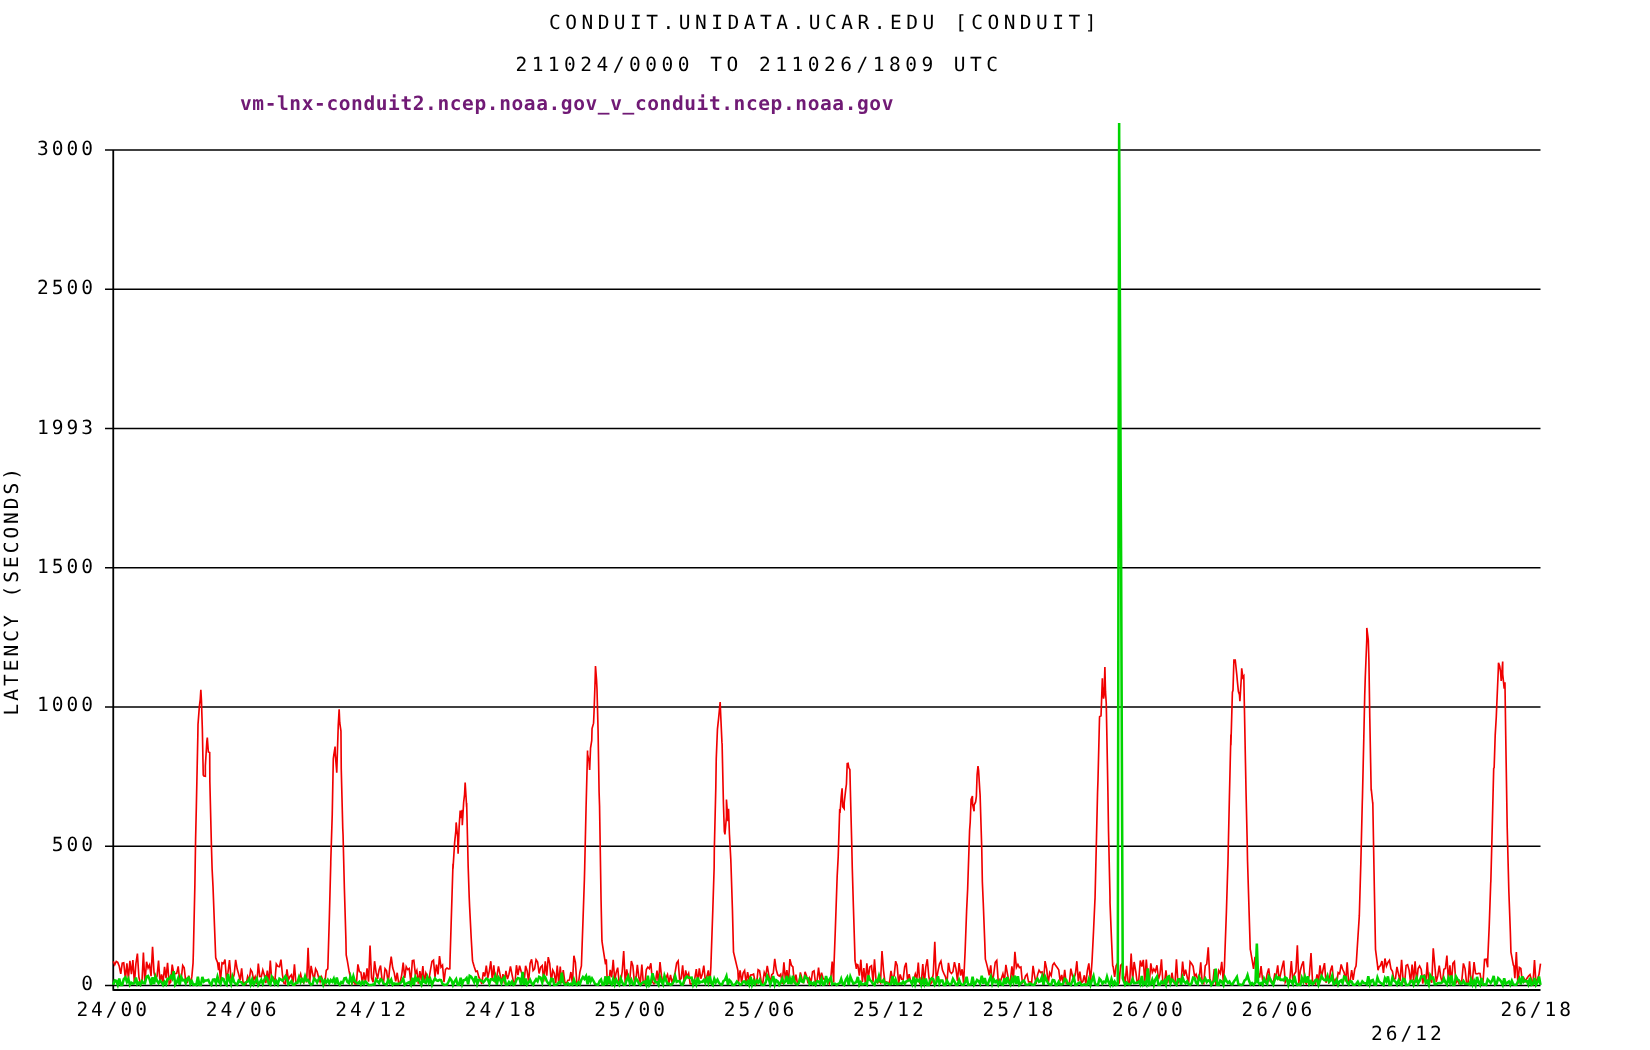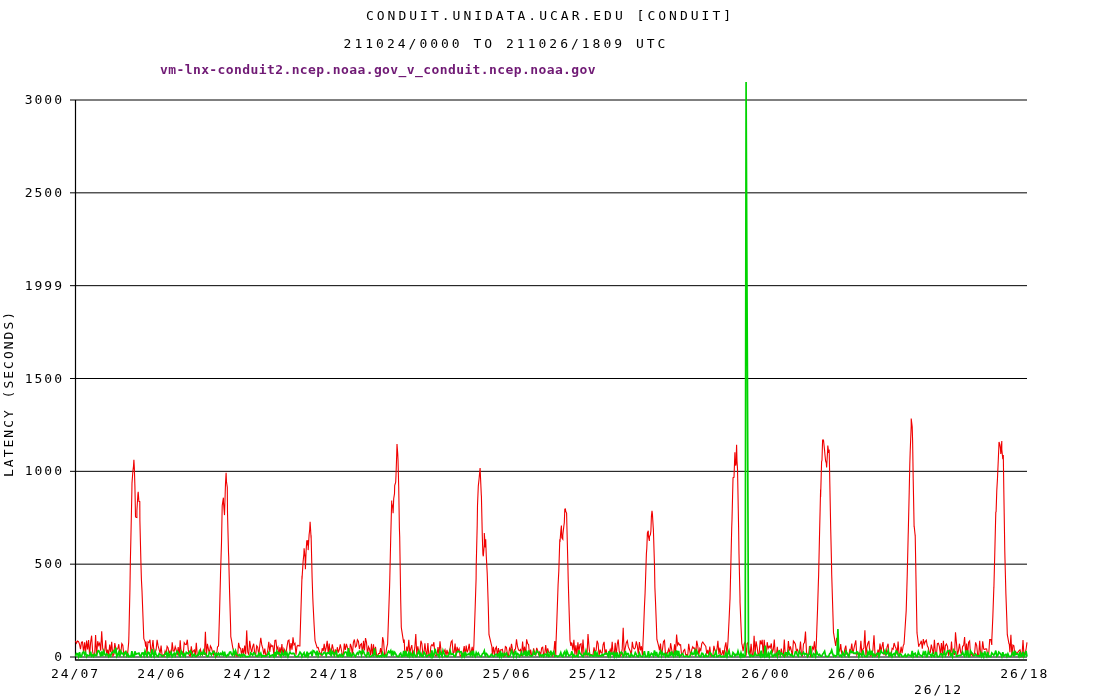--- a/index.html
+++ b/index.html
@@ -36,24 +36,24 @@
       <line x1="70" y1="100" x2="1027" y2="100" stroke="#000000" stroke-width="1"></line>
       <line x1="1027" y1="660" x2="75.5" y2="660" stroke="#000000" stroke-width="1.4"></line>
       <line x1="75.5" y1="100" x2="75.5" y2="660.5" stroke="#000000" stroke-width="1.2"></line>
       <polyline points="75.5,640.9 76.5,643.2 77.5,641.0 78.5,641.6 79.5,644.2 80.5,649.2 81.5,642.1 82.5,641.9 83.6,652.7 84.6,642.3 85.6,652.5 86.6,640.6 87.6,649.5 88.6,640.0 89.6,655.7 90.6,642.5 91.6,635.7 92.6,651.4 93.6,655.7 94.6,655.6 95.6,635.1 96.6,655.7 97.7,641.2 98.7,645.3 99.7,643.2 100.7,650.8 101.7,631.2 102.7,648.5 103.7,652.6 104.7,650.8 105.7,640.4 106.7,655.4 107.7,649.6 108.7,654.8 109.7,644.6 110.7,652.1 111.7,641.9 112.8,655.8 113.8,654.7 114.8,643.1 115.8,648.9 116.8,649.1 117.8,648.9 118.8,644.2 119.8,654.0 120.8,652.7 121.8,643.6 122.8,645.2 123.8,654.3 124.8,654.8 125.8,650.5 126.9,655.8 127.9,651.1 128.7,642.1 128.9,635.3 129.9,590.8 130.4,559.4 130.9,537.7 131.9,489.8 132.0,483.1 132.9,471.0 133.5,466.3 133.9,459.9 134.3,467.1 134.9,486.0 135.5,516.7 135.9,517.3 136.9,517.5 136.9,510.6 137.9,494.2 138.2,491.7 138.9,501.3 139.8,501.7 139.9,521.1 140.9,562.1 141.4,579.2 142.0,590.9 143.0,617.5 143.8,638.4 144.0,639.1 145.0,641.6 145.7,646.8 146.0,641.5 147.0,654.0 148.0,641.9 149.0,642.4 150.0,639.7 151.0,653.3 152.0,648.1 153.0,640.1 154.0,652.6 155.0,653.4 156.1,649.7 157.1,639.9 158.1,645.9 159.1,649.4 160.1,653.6 161.1,645.5 162.1,655.7 163.1,655.0 164.1,655.9 165.1,651.0 166.1,653.7 167.1,646.4 168.1,648.0 169.1,653.5 170.1,651.1 171.2,655.9 172.2,642.4 173.2,651.0 174.2,651.2 175.2,646.7 176.2,650.0 177.2,655.4 178.2,647.0 179.2,655.7 180.2,640.4 181.2,654.3 182.2,652.0 183.2,655.0 184.2,642.7 185.2,644.2 186.3,644.5 187.3,639.7 188.3,649.9 189.3,655.5 190.3,655.9 191.3,646.3 192.3,653.3 193.3,651.0 194.3,649.9 195.3,655.2 196.3,642.8 197.3,655.9 198.3,654.6 199.3,652.6 200.4,649.3 201.4,654.1 202.4,655.2 203.4,651.8 204.4,654.9 205.4,631.8 206.4,655.9 207.4,643.9 208.4,649.2 209.4,653.4 210.4,645.9 211.4,647.7 212.4,651.6 213.4,654.6 214.4,651.4 215.5,654.4 216.5,655.9 217.5,646.9 218.5,645.9 218.6,644.0 219.5,614.0 220.5,575.8 220.5,574.5 221.5,542.9 222.2,505.8 222.5,503.6 223.4,497.7 223.5,502.6 224.4,513.5 224.5,515.1 225.5,483.6 226.1,472.8 226.5,481.8 227.3,487.4 227.5,512.7 228.5,552.2 228.7,556.4 229.6,592.8 230.6,626.4 230.8,636.6 231.6,640.8 232.6,646.8 232.6,646.8 233.6,651.7 234.6,655.8 235.6,654.1 236.6,655.9 237.6,655.9 238.6,642.9 239.6,647.8 240.6,648.2 241.6,655.5 242.6,648.2 243.6,654.7 244.7,645.6 245.7,654.4 246.7,630.4 247.7,651.9 248.7,654.8 249.7,640.8 250.7,648.1 251.7,652.5 252.7,646.7 253.7,643.7 254.7,653.1 255.7,654.9 256.7,645.8 257.7,647.2 258.8,655.6 259.8,645.3 260.8,637.8 261.8,645.2 262.8,648.4 263.8,654.3 264.8,648.5 265.8,655.8 266.8,654.7 267.8,650.0 268.8,641.7 269.8,652.0 270.8,644.5 271.8,646.4 272.8,645.7 273.9,654.8 274.9,640.5 275.9,640.2 276.9,649.3 277.9,647.0 278.9,655.8 279.9,647.4 280.9,653.5 281.9,644.1 282.9,655.3 283.9,648.7 284.9,651.0 285.9,653.7 286.9,647.1 288.0,640.9 289.0,640.1 290.0,651.3 291.0,643.0 292.0,649.6 293.0,637.4 294.0,644.8 295.0,643.5 296.0,654.7 297.0,646.3 298.0,645.3 299.0,646.0 299.9,645.9 300.0,640.6 301.0,608.1 302.0,575.8 302.0,579.1 303.1,561.6 303.9,553.7 304.1,548.3 305.1,558.0 305.4,569.2 306.1,551.1 306.8,540.3 307.1,545.4 308.1,540.0 308.2,550.1 309.1,534.8 309.7,529.8 310.1,521.7 311.1,538.1 311.1,535.3 312.1,577.3 312.8,598.0 313.1,604.8 314.1,624.7 315.0,640.3 315.1,640.8 316.1,644.3 317.2,647.7 317.2,647.7 318.2,647.4 319.2,651.3 320.2,653.3 321.2,655.9 322.2,648.2 323.2,650.9 324.2,643.8 325.2,651.9 326.2,647.4 327.2,640.8 328.2,653.5 329.2,643.6 330.2,655.2 331.2,651.4 332.3,644.3 333.3,649.3 334.3,655.9 335.3,649.4 336.3,655.7 337.3,647.2 338.3,652.7 339.3,649.5 340.3,644.3 341.3,649.5 342.3,654.4 343.3,655.8 344.3,643.5 345.3,650.0 346.4,643.8 347.4,647.5 348.4,650.6 349.4,654.7 350.4,643.9 351.4,647.1 352.4,654.6 353.4,642.3 354.4,639.5 355.4,647.1 356.4,646.0 357.4,639.8 358.4,641.3 359.4,649.0 360.4,644.8 361.5,643.7 362.5,654.3 363.5,640.9 364.5,650.4 365.5,638.1 366.5,642.4 367.5,654.7 368.5,646.7 369.5,648.8 370.5,655.5 371.5,643.7 372.5,655.9 373.5,644.3 374.5,655.5 375.5,646.7 376.6,655.0 377.6,655.7 378.6,653.5 379.6,653.4 380.6,648.0 381.6,655.7 382.6,637.2 383.6,641.5 384.6,655.8 385.6,655.8 386.6,648.1 387.6,644.0 387.6,644.0 388.6,615.4 389.6,586.2 389.8,578.4 390.7,539.0 391.7,500.4 391.7,502.8 392.7,507.4 393.1,513.3 393.7,498.7 394.5,493.6 394.7,485.7 395.7,482.1 396.0,475.3 396.7,455.1 397.0,444.0 397.7,453.4 398.0,459.5 398.7,486.4 399.4,528.2 399.7,537.1 400.7,599.9 401.3,627.3 401.7,630.1 402.7,636.6 403.7,642.9 404.2,639.5 404.7,651.3 405.8,655.9 406.8,646.6 407.8,651.5 408.8,639.8 409.8,653.2 410.8,648.3 411.8,645.1 412.8,655.5 413.8,654.2 414.8,647.7 415.8,634.0 416.8,655.2 417.8,646.3 418.8,651.8 419.9,652.7 420.9,640.7 421.9,643.8 422.9,654.4 423.9,653.5 424.9,643.3 425.9,651.7 426.9,655.1 427.9,643.1 428.9,655.8 429.9,655.9 430.9,646.3 431.9,644.7 432.9,645.8 433.9,642.2 435.0,654.8 436.0,655.9 437.0,654.8 438.0,647.1 439.0,655.4 440.0,641.4 441.0,650.6 442.0,655.4 443.0,651.5 444.0,651.9 445.0,649.7 446.0,655.4 447.0,649.9 448.0,654.7 449.1,652.3 450.1,648.1 451.1,642.0 452.1,640.6 453.1,653.5 454.1,652.3 455.1,643.6 456.1,655.8 457.1,646.9 458.1,651.3 459.1,648.9 460.1,655.8 461.1,655.9 462.1,655.6 463.1,652.9 464.2,646.1 465.2,655.3 466.2,645.6 467.2,652.4 468.2,649.6 469.2,643.8 470.2,653.3 471.2,651.5 472.2,646.9 473.2,655.8 473.9,644.9 474.2,635.9 475.2,606.8 476.1,578.4 476.2,566.6 477.2,525.4 477.5,505.8 478.3,486.1 479.0,479.6 479.3,476.5 480.1,468.0 480.3,472.8 481.3,495.1 481.4,495.9 482.3,536.1 482.9,554.3 483.3,556.3 484.3,544.5 484.3,533.0 485.3,547.4 485.7,539.2 486.3,556.2 487.2,573.0 487.3,575.7 488.3,606.9 489.0,634.7 489.3,635.9 490.3,640.2 491.3,644.4 491.9,646.8 492.3,654.7 493.4,646.9 494.4,655.1 495.4,648.7 496.4,647.0 497.4,655.6 498.4,648.1 499.4,653.4 500.4,650.0 501.4,649.9 502.4,649.3 503.4,654.8 504.4,655.9 505.4,646.5 506.4,647.2 507.5,654.6 508.5,655.6 509.5,648.3 510.5,650.8 511.5,643.9 512.5,649.8 513.5,655.4 514.5,649.8 515.5,648.9 516.5,639.3 517.5,646.5 518.5,650.0 519.5,650.7 520.5,649.5 521.5,655.9 522.6,641.5 523.6,653.3 524.6,646.7 525.6,655.9 526.6,639.4 527.6,643.5 528.6,644.6 529.6,655.8 530.6,649.7 531.6,655.4 532.6,655.4 533.6,648.3 534.6,652.3 535.6,655.5 536.7,647.9 537.7,650.7 538.7,655.5 539.7,652.1 540.7,654.7 541.7,647.8 542.7,647.2 543.7,655.9 544.7,653.9 545.7,645.1 546.7,653.6 547.7,648.4 548.7,652.3 549.7,653.0 550.7,652.7 551.8,653.4 552.8,655.8 553.8,652.8 554.8,641.1 555.8,655.0 555.9,645.9 556.8,622.1 557.8,593.2 558.1,584.5 558.8,571.2 559.8,539.3 560.0,542.0 560.8,531.2 561.4,525.6 561.8,537.8 562.8,539.2 562.8,535.3 563.8,526.4 564.3,522.7 564.8,509.1 565.4,508.9 565.8,511.5 566.6,513.1 566.9,526.3 567.9,565.7 568.2,579.2 568.9,603.4 569.9,635.9 570.0,640.3 570.9,645.9 571.0,642.8 571.9,643.2 572.9,650.5 573.9,639.8 574.9,654.6 575.9,645.4 576.9,655.6 577.9,642.2 578.9,651.8 579.9,644.6 581.0,643.8 582.0,654.6 583.0,639.5 584.0,653.5 585.0,655.2 586.0,653.7 587.0,655.2 588.0,634.1 589.0,646.7 590.0,655.3 591.0,654.6 592.0,655.1 593.0,655.1 594.0,647.3 595.0,652.6 596.1,650.3 597.1,640.8 598.1,643.6 599.1,655.8 600.1,649.6 601.1,652.8 602.1,653.0 603.1,644.7 604.1,641.9 605.1,654.7 606.1,649.4 607.1,654.5 608.1,655.7 609.1,653.2 610.2,649.4 611.2,652.9 612.2,641.7 613.2,655.5 614.2,655.0 615.2,642.7 616.2,655.9 617.2,644.5 618.2,639.5 619.2,650.9 620.2,655.9 621.2,655.0 622.2,648.9 623.2,627.8 624.2,653.9 625.3,647.6 626.3,642.7 627.3,640.7 628.3,646.7 629.3,649.1 630.3,651.2 631.3,655.8 632.3,641.9 633.3,647.8 634.3,649.0 635.3,647.8 636.3,641.4 637.3,645.7 638.3,654.0 639.4,642.0 640.4,650.4 641.4,646.2 642.4,655.3 642.9,644.9 643.4,634.3 644.4,607.4 645.1,592.7 645.4,583.5 646.4,553.6 646.8,548.2 647.4,532.9 648.3,530.7 648.4,536.3 649.4,540.9 649.4,536.8 650.4,534.6 650.9,531.0 651.4,516.5 652.0,510.8 652.4,513.7 653.2,527.1 653.4,529.9 654.5,565.7 654.9,587.8 655.5,601.8 656.5,628.0 656.9,639.4 657.5,641.6 658.5,645.6 658.8,646.8 659.5,650.3 660.5,643.6 661.5,655.8 662.5,649.2 663.5,641.5 664.5,640.3 665.5,654.6 666.5,655.4 667.5,652.6 668.6,649.2 669.6,654.0 670.6,643.2 671.6,649.1 672.6,654.3 673.6,653.8 674.6,644.3 675.6,652.8 676.6,634.6 677.6,645.0 678.6,643.0 679.6,645.1 680.6,644.7 681.6,655.2 682.6,654.1 683.7,650.6 684.7,649.4 685.7,654.6 686.7,654.6 687.7,655.9 688.7,643.9 689.7,650.4 690.7,655.9 691.7,649.9 692.7,646.8 693.7,648.4 694.7,648.0 695.7,654.8 696.7,640.7 697.8,646.1 698.8,655.7 699.8,648.5 700.8,650.4 701.8,643.4 702.8,642.0 703.8,643.7 704.8,645.0 705.8,646.5 706.8,654.2 707.8,649.9 708.8,655.5 709.8,646.5 710.8,655.8 711.8,655.7 712.9,655.5 713.9,645.8 714.9,650.3 715.9,652.5 716.9,649.6 717.9,640.8 718.9,654.3 719.9,647.7 720.9,655.2 721.9,654.3 722.9,650.2 723.9,655.8 724.9,647.1 725.9,642.3 727.0,654.1 727.8,644.0 728.0,641.2 729.0,621.2 730.0,599.0 730.0,599.8 731.0,558.3 731.7,528.4 732.0,519.7 733.0,478.8 733.1,477.7 734.0,477.2 734.0,477.7 734.9,452.2 735.0,458.6 735.7,465.7 736.0,463.9 736.6,444.7 737.0,461.1 737.5,468.8 738.0,494.8 738.6,527.5 739.0,553.7 740.0,598.2 740.0,601.7 741.0,626.2 741.8,644.0 742.1,644.4 743.1,651.2 744.1,643.9 745.1,642.1 746.1,655.8 747.1,643.5 748.1,642.5 749.1,650.6 750.1,655.1 751.1,643.9 752.1,654.9 753.1,655.5 754.1,635.7 755.1,653.4 756.1,641.3 757.2,647.7 758.2,655.8 759.2,653.0 760.2,640.3 761.2,644.4 762.2,639.9 763.2,654.7 764.2,639.7 765.2,651.6 766.2,655.3 767.2,642.2 768.2,648.3 769.2,646.1 770.2,647.8 771.3,643.5 772.3,652.8 773.3,649.5 774.3,639.6 775.3,655.8 776.3,655.8 777.3,646.9 778.3,655.5 779.3,651.7 780.3,655.5 781.3,648.5 782.3,654.8 783.3,655.8 784.3,639.5 785.3,655.4 786.4,653.6 787.4,654.8 788.4,641.0 789.4,650.6 790.4,646.4 791.4,651.1 792.4,655.7 793.4,641.1 794.4,642.4 795.4,644.2 796.4,651.1 797.4,649.5 798.4,652.6 799.4,653.1 800.5,641.5 801.5,655.4 802.5,655.7 803.5,643.9 804.5,642.6 805.5,631.6 806.5,652.1 807.5,655.3 808.5,655.8 809.5,646.0 810.5,655.8 811.5,654.3 812.5,647.1 813.5,648.9 814.5,641.2 815.6,655.3 816.3,644.0 816.6,635.3 817.6,608.0 818.4,581.6 818.6,576.3 819.6,531.5 820.6,489.6 820.6,496.9 821.6,461.5 822.0,460.2 822.6,440.0 823.5,440.0 823.6,441.0 824.6,450.6 824.9,454.1 825.6,461.0 826.3,463.1 826.6,467.4 827.6,451.1 827.8,445.6 828.6,451.7 829.2,450.8 829.7,476.9 830.7,528.4 831.4,558.5 831.7,574.2 832.7,606.9 833.5,632.9 833.7,633.7 834.7,639.8 835.7,645.9 835.7,645.9 836.7,637.9 837.7,642.5 838.7,648.4 839.7,651.7 840.7,644.0 841.7,653.2 842.7,654.1 843.7,655.1 844.8,649.2 845.8,645.6 846.8,654.2 847.8,654.1 848.8,655.8 849.8,649.5 850.8,650.2 851.8,643.6 852.8,653.5 853.8,649.1 854.8,644.5 855.8,640.4 856.8,654.8 857.8,652.7 858.9,654.2 859.9,652.9 860.9,640.7 861.9,654.4 862.9,649.3 863.9,647.8 864.9,630.2 865.9,655.6 866.9,647.0 867.9,643.3 868.9,640.9 869.9,654.6 870.9,655.9 871.9,653.3 872.9,650.1 874.0,635.3 875.0,654.0 876.0,654.8 877.0,655.9 878.0,649.6 879.0,654.3 880.0,643.5 881.0,651.4 882.0,646.5 883.0,642.1 884.0,655.2 885.0,650.5 886.0,655.6 887.0,647.1 888.1,643.7 889.1,655.7 890.1,653.0 891.1,655.5 892.1,648.4 893.1,649.2 894.1,643.0 895.1,646.2 896.1,648.4 897.1,654.3 898.1,641.6 899.1,655.6 900.1,654.1 901.1,646.7 902.1,653.2 903.2,645.9 904.0,644.0 904.2,641.8 905.2,626.2 906.2,610.6 906.2,610.6 907.2,576.2 908.2,534.6 908.3,531.6 909.2,492.2 909.8,464.2 910.2,451.2 911.2,426.0 911.2,418.6 912.2,426.7 912.6,440.3 913.2,478.8 914.1,526.4 914.2,526.4 915.2,536.0 915.2,534.8 916.2,590.9 917.0,632.9 917.3,635.2 918.3,643.3 918.7,646.8 919.3,644.7 920.3,643.7 921.3,640.7 922.3,648.6 923.3,639.0 924.3,644.1 925.3,641.6 926.3,640.2 927.3,645.9 928.3,647.6 929.3,653.2 930.3,652.4 931.3,644.6 932.4,649.7 933.4,653.9 934.4,639.9 935.4,653.2 936.4,655.5 937.4,643.7 938.4,643.2 939.4,646.7 940.4,655.3 941.4,643.0 942.4,653.7 943.4,640.8 944.4,655.1 945.4,645.7 946.4,644.0 947.5,646.3 948.5,655.8 949.5,649.6 950.5,655.4 951.5,641.6 952.5,654.7 953.5,652.6 954.5,655.1 955.5,632.2 956.5,643.4 957.5,654.6 958.5,650.6 959.5,643.7 960.5,651.4 961.6,655.3 962.6,646.2 963.6,645.7 964.6,637.0 965.6,654.1 966.6,643.5 967.6,655.5 968.6,642.2 969.6,641.0 970.6,655.7 971.6,653.0 972.6,655.7 973.6,655.0 974.6,653.2 975.6,642.3 976.7,645.7 977.7,655.4 978.7,655.4 979.7,640.9 980.7,655.6 981.7,652.8 982.7,641.4 983.7,649.0 984.7,649.3 985.7,648.9 986.7,649.0 987.7,655.6 988.7,654.4 989.7,639.6 990.8,639.5 991.8,644.9 991.8,640.3 992.8,617.6 993.8,588.9 993.9,587.4 994.8,552.6 995.8,512.1 996.1,511.8 996.8,490.1 997.5,478.3 997.8,471.1 998.8,448.0 999.0,441.9 999.8,444.2 1000.4,448.3 1000.8,454.0 1001.8,441.0 1001.8,449.4 1002.8,459.1 1003.3,454.9 1003.8,489.4 1004.8,551.5 1005.0,559.7 1005.9,594.1 1006.9,621.5 1007.3,634.7 1007.9,637.9 1008.9,643.5 1009.3,644.1 1009.9,652.2 1010.9,634.7 1011.9,655.9 1012.9,645.0 1013.9,645.7 1014.9,654.9 1015.9,652.1 1016.9,654.1 1017.9,652.3 1018.9,650.8 1020.0,649.7 1021.0,653.5 1022.0,655.6 1023.0,640.0 1024.0,655.8 1025.0,652.8 1026.0,649.7 1027.0,642.4" fill="none" stroke="#f00000" stroke-width="1.1"></polyline>
       <polyline points="75.5,656.5 76.5,653.5 77.5,653.8 78.5,656.5 79.5,652.3 80.5,656.6 81.5,656.6 82.5,652.8 83.6,651.6 84.6,654.6 85.6,652.6 86.6,656.6 87.6,655.1 88.6,655.7 89.6,655.5 90.6,651.7 91.6,656.1 92.6,655.1 93.6,656.5 94.6,654.1 95.6,655.4 96.6,655.5 97.7,651.1 98.7,650.6 99.7,652.8 100.7,656.6 101.7,651.5 102.7,656.0 103.7,651.2 104.7,654.0 105.7,655.4 106.7,653.8 107.7,654.8 108.7,656.6 109.7,654.6 110.7,656.1 111.7,652.5 112.8,652.6 113.8,650.8 114.8,652.4 115.8,647.5 116.8,656.4 117.8,654.9 118.8,652.2 119.8,656.5 120.8,651.4 121.8,653.5 122.8,653.3 123.8,655.5 124.8,652.4 125.8,651.8 126.9,655.9 127.9,654.1 128.9,656.6 129.9,656.2 130.9,656.6 131.9,651.2 132.9,656.5 133.9,656.6 134.9,651.3 135.9,654.4 136.9,653.6 137.9,653.6 138.9,653.2 139.9,655.6 140.9,656.6 142.0,653.1 143.0,652.9 144.0,655.5 145.0,651.2 146.0,654.6 147.0,656.1 148.0,652.2 149.0,652.6 150.0,655.7 151.0,656.6 152.0,649.3 153.0,653.7 154.0,656.2 155.0,651.3 156.1,654.8 157.1,656.0 158.1,656.5 159.1,653.7 160.1,654.7 161.1,654.9 162.1,656.4 163.1,656.2 164.1,654.8 165.1,654.3 166.1,652.6 167.1,656.2 168.1,653.0 169.1,656.3 170.1,654.7 171.2,652.5 172.2,656.6 173.2,655.0 174.2,653.2 175.2,655.9 176.2,653.2 177.2,651.2 178.2,652.4 179.2,655.7 180.2,656.5 181.2,651.3 182.2,653.1 183.2,655.9 184.2,654.0 185.2,656.1 186.3,652.4 187.3,653.0 188.3,653.8 189.3,652.5 190.3,650.8 191.3,652.4 192.3,656.2 193.3,655.3 194.3,654.1 195.3,656.5 196.3,656.5 197.3,655.1 198.3,655.1 199.3,651.6 200.4,654.8 201.4,652.9 202.4,654.5 203.4,650.9 204.4,653.8 205.4,653.3 206.4,655.4 207.4,656.5 208.4,656.0 209.4,652.3 210.4,653.3 211.4,655.0 212.4,653.0 213.4,651.5 214.4,652.7 215.5,656.4 216.5,653.5 217.5,654.9 218.5,653.3 219.5,655.4 220.5,653.4 221.5,654.5 222.5,652.4 223.5,656.3 224.5,651.7 225.5,655.6 226.5,656.6 227.5,654.7 228.5,655.4 229.6,652.2 230.6,652.0 231.6,654.6 232.6,655.4 233.6,651.1 234.6,654.6 235.6,650.8 236.6,654.2 237.6,655.1 238.6,655.6 239.6,654.6 240.6,656.4 241.6,654.5 242.6,656.0 243.6,654.3 244.7,655.4 245.7,656.6 246.7,656.6 247.7,656.6 248.7,656.4 249.7,656.3 250.7,653.0 251.7,654.2 252.7,655.4 253.7,652.8 254.7,653.4 255.7,655.8 256.7,656.1 257.7,656.5 258.8,653.3 259.8,655.2 260.8,653.2 261.8,656.6 262.8,655.6 263.8,656.0 264.8,655.8 265.8,656.0 266.8,655.5 267.8,654.3 268.8,652.4 269.8,656.6 270.8,655.8 271.8,655.2 272.8,654.8 273.9,656.6 274.9,651.8 275.9,656.6 276.9,651.4 277.9,653.6 278.9,652.6 279.9,654.8 280.9,656.5 281.9,652.3 282.9,654.8 283.9,655.3 284.9,651.6 285.9,655.1 286.9,652.9 288.0,656.6 289.0,654.1 290.0,652.2 291.0,653.6 292.0,653.9 293.0,653.2 294.0,653.4 295.0,655.9 296.0,656.6 297.0,656.5 298.0,656.4 299.0,654.5 300.0,652.2 301.0,653.5 302.0,656.6 303.1,654.2 304.1,652.7 305.1,656.5 306.1,656.5 307.1,651.8 308.1,656.2 309.1,653.5 310.1,653.2 311.1,652.0 312.1,656.1 313.1,650.6 314.1,651.2 315.1,652.7 316.1,654.8 317.2,650.8 318.2,655.9 319.2,653.3 320.2,653.5 321.2,653.9 322.2,654.9 323.2,653.8 324.2,652.4 325.2,652.9 326.2,655.7 327.2,652.8 328.2,652.8 329.2,653.6 330.2,650.8 331.2,656.4 332.3,651.5 333.3,652.9 334.3,655.4 335.3,652.6 336.3,651.4 337.3,656.4 338.3,656.5 339.3,654.7 340.3,656.0 341.3,654.4 342.3,656.6 343.3,655.9 344.3,653.2 345.3,652.0 346.4,652.4 347.4,656.6 348.4,648.0 349.4,656.6 350.4,652.4 351.4,656.3 352.4,655.1 353.4,653.3 354.4,655.5 355.4,656.5 356.4,654.4 357.4,652.8 358.4,654.2 359.4,651.2 360.4,651.7 361.5,655.1 362.5,650.4 363.5,651.5 364.5,654.1 365.5,655.6 366.5,656.4 367.5,652.5 368.5,652.7 369.5,656.6 370.5,656.5 371.5,656.3 372.5,655.0 373.5,655.6 374.5,648.4 375.5,654.7 376.6,656.4 377.6,656.5 378.6,655.4 379.6,656.5 380.6,655.8 381.6,656.5 382.6,653.0 383.6,655.9 384.6,656.6 385.6,654.9 386.6,656.1 387.6,653.1 388.6,651.3 389.6,652.6 390.7,650.7 391.7,656.2 392.7,650.6 393.7,654.4 394.7,652.3 395.7,654.0 396.7,656.0 397.7,656.4 398.7,656.6 399.7,654.2 400.7,653.1 401.7,656.5 402.7,656.4 403.7,650.9 404.7,656.6 405.8,650.8 406.8,655.5 407.8,656.4 408.8,652.7 409.8,656.2 410.8,653.1 411.8,655.2 412.8,656.5 413.8,652.4 414.8,655.0 415.8,656.6 416.8,656.4 417.8,653.2 418.8,651.0 419.9,655.5 420.9,653.3 421.9,656.2 422.9,656.5 423.9,652.3 424.9,653.4 425.9,655.7 426.9,656.6 427.9,655.5 428.9,654.8 429.9,654.4 430.9,656.6 431.9,650.5 432.9,656.6 433.9,655.0 435.0,648.8 436.0,652.7 437.0,654.8 438.0,654.8 439.0,656.6 440.0,651.5 441.0,654.5 442.0,656.3 443.0,650.5 444.0,653.3 445.0,656.0 446.0,655.8 447.0,656.5 448.0,656.2 449.1,654.5 450.1,650.7 451.1,654.6 452.1,654.1 453.1,654.0 454.1,656.3 455.1,656.5 456.1,653.9 457.1,651.9 458.1,651.0 459.1,651.8 460.1,651.8 461.1,651.7 462.1,656.4 463.1,653.8 464.2,656.3 465.2,651.7 466.2,655.3 467.2,654.5 468.2,654.6 469.2,653.4 470.2,655.3 471.2,652.4 472.2,655.2 473.2,650.7 474.2,655.4 475.2,656.6 476.2,652.6 477.2,655.0 478.3,653.1 479.3,655.2 480.3,656.3 481.3,656.5 482.3,654.0 483.3,653.3 484.3,650.8 485.3,656.6 486.3,653.5 487.3,654.5 488.3,656.6 489.3,656.6 490.3,656.1 491.3,654.3 492.3,655.2 493.4,656.5 494.4,656.1 495.4,654.5 496.4,654.3 497.4,655.9 498.4,654.3 499.4,656.5 500.4,651.2 501.4,656.5 502.4,653.9 503.4,656.0 504.4,653.7 505.4,655.0 506.4,653.2 507.5,656.3 508.5,656.6 509.5,656.5 510.5,654.8 511.5,650.6 512.5,652.6 513.5,656.4 514.5,653.8 515.5,650.7 516.5,656.3 517.5,653.5 518.5,654.2 519.5,656.5 520.5,655.0 521.5,652.4 522.6,655.4 523.6,654.4 524.6,650.6 525.6,656.0 526.6,652.4 527.6,656.2 528.6,650.5 529.6,654.6 530.6,655.9 531.6,656.3 532.6,655.3 533.6,651.6 534.6,654.3 535.6,654.7 536.7,651.0 537.7,652.0 538.7,652.3 539.7,656.0 540.7,654.8 541.7,656.1 542.7,655.0 543.7,656.5 544.7,654.2 545.7,654.3 546.7,655.7 547.7,652.7 548.7,656.5 549.7,656.2 550.7,650.7 551.8,655.0 552.8,653.3 553.8,651.7 554.8,656.3 555.8,655.8 556.8,655.8 557.8,656.6 558.8,655.9 559.8,655.4 560.8,652.6 561.8,655.9 562.8,656.6 563.8,653.1 564.8,651.5 565.8,656.6 566.9,651.1 567.9,653.6 568.9,655.8 569.9,655.2 570.9,654.7 571.9,651.3 572.9,656.6 573.9,654.8 574.9,656.4 575.9,656.1 576.9,655.6 577.9,656.5 578.9,650.3 579.9,653.2 581.0,654.3 582.0,655.9 583.0,656.6 584.0,653.6 585.0,654.5 586.0,650.6 587.0,654.3 588.0,654.8 589.0,653.3 590.0,655.9 591.0,655.1 592.0,655.6 593.0,656.2 594.0,656.0 595.0,650.8 596.1,656.5 597.1,653.1 598.1,656.1 599.1,656.0 600.1,655.6 601.1,655.9 602.1,654.4 603.1,655.8 604.1,654.3 605.1,653.9 606.1,653.0 607.1,654.1 608.1,656.1 609.1,651.1 610.2,656.1 611.2,653.1 612.2,654.1 613.2,652.9 614.2,656.5 615.2,653.2 616.2,656.1 617.2,652.4 618.2,656.6 619.2,656.6 620.2,653.3 621.2,652.2 622.2,652.9 623.2,656.6 624.2,655.2 625.3,650.9 626.3,655.7 627.3,653.7 628.3,653.7 629.3,656.6 630.3,656.6 631.3,653.8 632.3,655.6 633.3,656.4 634.3,655.8 635.3,652.6 636.3,654.4 637.3,656.5 638.3,656.6 639.4,653.2 640.4,655.8 641.4,656.5 642.4,656.6 643.4,654.8 644.4,651.2 645.4,656.5 646.4,656.3 647.4,656.2 648.4,651.1 649.4,656.6 650.4,655.4 651.4,653.3 652.4,654.1 653.4,655.8 654.5,650.5 655.5,655.8 656.5,652.0 657.5,656.1 658.5,656.5 659.5,653.4 660.5,651.1 661.5,655.8 662.5,652.9 663.5,654.8 664.5,653.8 665.5,656.5 666.5,654.0 667.5,656.2 668.6,656.6 669.6,652.2 670.6,655.9 671.6,651.4 672.6,655.0 673.6,656.5 674.6,652.4 675.6,654.9 676.6,650.4 677.6,656.0 678.6,650.8 679.6,656.6 680.6,655.6 681.6,654.3 682.6,653.7 683.7,656.3 684.7,656.5 685.7,656.3 686.7,655.6 687.7,656.4 688.7,656.6 689.7,656.4 690.7,654.0 691.7,652.5 692.7,654.5 693.7,654.0 694.7,651.1 695.7,656.6 696.7,651.0 697.8,653.5 698.8,655.6 699.8,656.4 700.8,656.5 701.8,653.3 702.8,653.5 703.8,656.6 704.8,656.6 705.8,654.5 706.8,656.3 707.8,656.3 708.8,655.7 709.8,652.5 710.8,653.2 711.8,655.9 712.9,655.7 713.9,656.6 714.9,654.1 715.9,651.4 716.9,656.6 717.9,656.5 718.9,655.4 719.9,655.0 720.9,656.6 721.9,656.6 722.9,656.2 723.9,656.6 724.9,656.4 725.9,652.9 727.0,656.6 728.0,653.4 729.0,650.7 730.0,655.8 731.0,656.5 732.0,656.6 733.0,652.5 734.0,653.6 735.0,655.8 736.0,654.4 737.0,655.0 738.0,651.2 739.0,654.7 740.0,656.6 741.0,652.7 742.1,656.4 743.1,654.4 744.1,656.6 745.1,656.2 745.2,655.5 746.1,82.0 746.1,89.5 747.1,312.8 747.4,371.0 748.1,552.2 748.5,652.2 749.1,653.9 750.1,656.5 751.1,655.0 752.1,656.1 753.1,656.3 754.1,655.5 755.1,652.7 756.1,655.4 757.2,655.3 758.2,655.0 759.2,654.4 760.2,656.2 761.2,650.6 762.2,656.4 763.2,655.0 764.2,656.4 765.2,645.6 766.2,656.6 767.2,656.2 768.2,653.2 769.2,656.6 770.2,653.0 771.3,651.1 772.3,656.5 773.3,656.5 774.3,654.5 775.3,655.5 776.3,653.8 777.3,656.4 778.3,651.4 779.3,650.9 780.3,655.6 781.3,653.1 782.3,653.9 783.3,655.5 784.3,656.5 785.3,652.9 786.4,652.8 787.4,656.4 788.4,651.6 789.4,654.4 790.4,655.5 791.4,654.2 792.4,656.2 793.4,656.5 794.4,655.5 795.4,651.7 796.4,652.0 797.4,655.2 798.4,656.1 799.4,651.4 800.5,653.4 801.5,655.3 802.5,653.9 803.5,652.3 804.5,654.7 805.5,653.6 806.5,653.8 807.5,656.6 808.5,655.0 809.5,653.9 810.5,645.8 811.5,656.5 812.5,656.6 813.5,653.7 814.5,654.4 815.6,656.6 816.6,651.6 817.6,653.9 818.6,655.3 819.6,654.4 820.6,656.1 821.6,656.3 822.6,654.4 823.6,652.9 824.6,651.3 825.6,656.1 826.6,656.3 827.6,656.6 828.6,656.3 829.7,653.7 830.7,652.9 831.7,650.1 832.7,653.9 833.7,656.3 834.7,655.4 835.7,656.5 836.7,655.3 837.0,655.1 837.7,633.5 837.9,629.1 838.7,650.8 838.7,654.7 839.7,656.1 840.7,655.3 841.7,656.6 842.7,652.5 843.7,654.7 844.8,655.9 845.8,651.0 846.8,652.6 847.8,655.0 848.8,656.5 849.8,653.3 850.8,650.8 851.8,652.5 852.8,651.7 853.8,653.3 854.8,653.1 855.8,653.6 856.8,651.6 857.8,652.2 858.9,656.6 859.9,653.4 860.9,654.2 861.9,656.0 862.9,650.5 863.9,655.0 864.9,656.6 865.9,656.3 866.9,656.6 867.9,652.0 868.9,654.6 869.9,651.1 870.9,655.2 871.9,650.8 872.9,656.0 874.0,654.2 875.0,656.1 876.0,655.3 877.0,653.4 878.0,653.1 879.0,656.6 880.0,653.8 881.0,650.8 882.0,652.6 883.0,653.4 884.0,653.4 885.0,650.6 886.0,654.6 887.0,653.8 888.1,650.6 889.1,656.2 890.1,655.6 891.1,653.3 892.1,656.5 893.1,654.3 894.1,653.6 895.1,655.4 896.1,651.0 897.1,651.5 898.1,655.0 899.1,656.2 900.1,654.1 901.1,654.4 902.1,656.5 903.2,656.5 904.2,655.9 905.2,654.5 906.2,656.6 907.2,656.2 908.2,654.3 909.2,655.3 910.2,655.5 911.2,656.2 912.2,650.8 913.2,656.2 914.2,653.8 915.2,653.3 916.2,656.3 917.3,656.5 918.3,651.7 919.3,654.4 920.3,655.2 921.3,655.8 922.3,656.6 923.3,652.3 924.3,654.2 925.3,650.9 926.3,656.6 927.3,656.5 928.3,651.6 929.3,653.7 930.3,654.5 931.3,656.3 932.4,653.6 933.4,656.2 934.4,656.6 935.4,652.5 936.4,652.8 937.4,656.6 938.4,656.6 939.4,656.3 940.4,654.0 941.4,653.8 942.4,656.5 943.4,654.2 944.4,651.8 945.4,655.7 946.4,654.0 947.5,650.9 948.5,651.1 949.5,650.8 950.5,655.3 951.5,654.1 952.5,656.6 953.5,650.3 954.5,652.2 955.5,651.8 956.5,656.1 957.5,656.1 958.5,655.5 959.5,655.4 960.5,655.4 961.6,654.7 962.6,652.2 963.6,654.9 964.6,656.3 965.6,652.0 966.6,654.9 967.6,650.3 968.6,656.6 969.6,656.6 970.6,651.0 971.6,652.8 972.6,653.5 973.6,655.8 974.6,655.6 975.6,654.0 976.7,655.8 977.7,655.9 978.7,655.9 979.7,656.4 980.7,653.0 981.7,656.4 982.7,653.9 983.7,656.6 984.7,651.3 985.7,655.0 986.7,656.6 987.7,652.0 988.7,656.4 989.7,656.2 990.8,656.6 991.8,653.0 992.8,654.0 993.8,655.3 994.8,653.7 995.8,650.6 996.8,656.3 997.8,655.6 998.8,652.1 999.8,653.0 1000.8,654.5 1001.8,656.6 1002.8,652.2 1003.8,655.9 1004.8,655.1 1005.9,654.3 1006.9,656.5 1007.9,653.8 1008.9,656.3 1009.9,656.5 1010.9,656.5 1011.9,654.5 1012.9,652.4 1013.9,656.3 1014.9,650.8 1015.9,654.6 1016.9,653.8 1017.9,654.1 1018.9,656.3 1020.0,651.8 1021.0,656.5 1022.0,656.0 1023.0,652.0 1024.0,656.6 1025.0,654.9 1026.0,651.0 1027.0,656.6" fill="none" stroke="#00d400" stroke-width="1.7"></polyline>
     </svg>
 <div class="ytick" style="left: 9px; top: 649px;">0</div>
     <div class="ytick" style="left: 9px; top: 556.167px;">500</div>
     <div class="ytick" style="left: 9px; top: 463.333px;">1000</div>
     <div class="ytick" style="left: 9px; top: 370.5px;">1500</div>
-    <div class="ytick" style="left: 9px; top: 277.667px;">1999</div>
+    <div class="ytick" style="left: 9px; top: 277.667px;">1993</div>
     <div class="ytick" style="left: 9px; top: 184.833px;">2500</div>
     <div class="ytick" style="left: 9px; top: 92px;">3000</div>
-    <div class="xtick" style="left: 30.5px;">24/07</div>
+    <div class="xtick" style="left: 30.5px;">24/00</div>
     <div class="xtick" style="left: 116.804px;">24/06</div>
     <div class="xtick" style="left: 203.108px;">24/12</div>
     <div class="xtick" style="left: 289.412px;">24/18</div>
     <div class="xtick" style="left: 375.715px;">25/00</div>
     <div class="xtick" style="left: 462.019px;">25/06</div>
     <div class="xtick" style="left: 548.323px;">25/12</div>
     <div class="xtick" style="left: 634.627px;">25/18</div>
     <div class="xtick" style="left: 720.931px;">26/00</div>
     <div class="xtick" style="left: 807.235px;">26/06</div>
     <div class="xtick" style="left: 893.539px; margin-top: 16px;">26/12</div>

